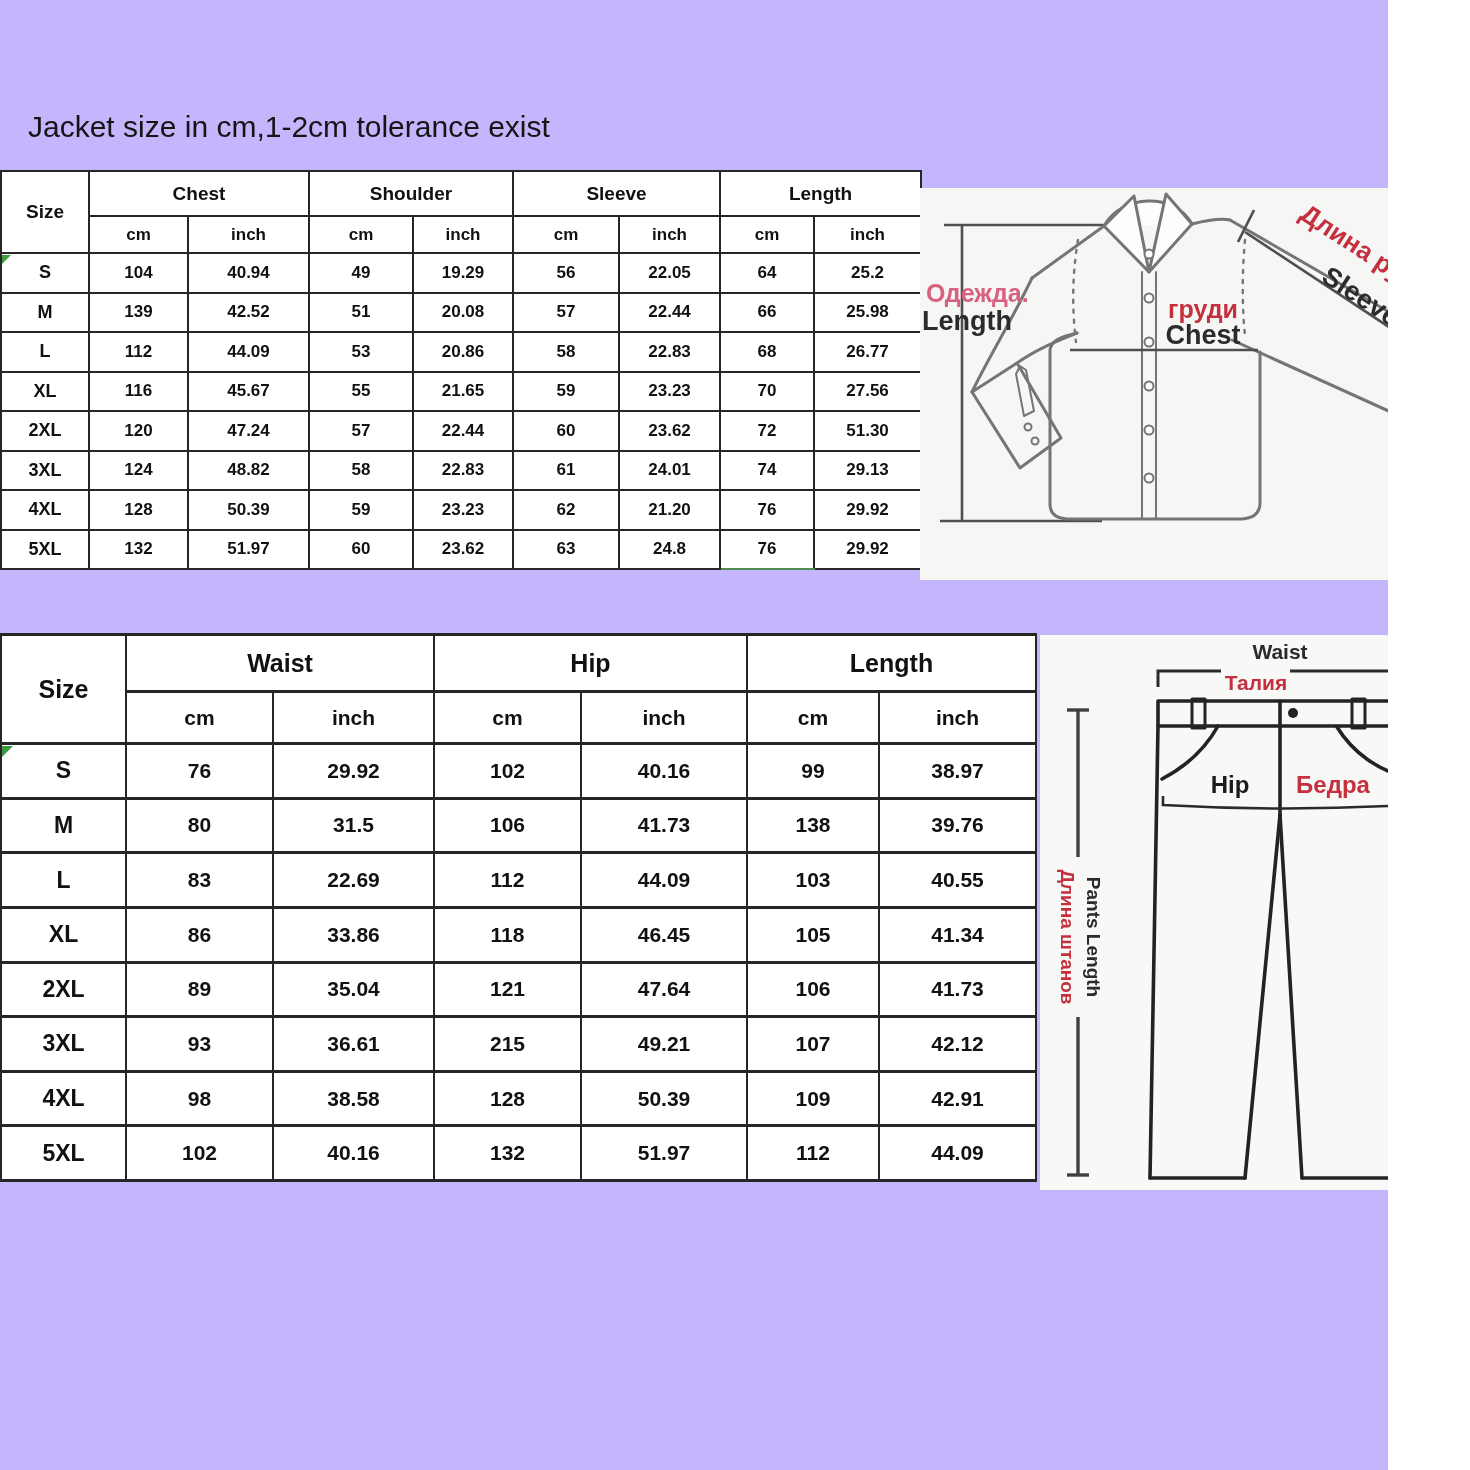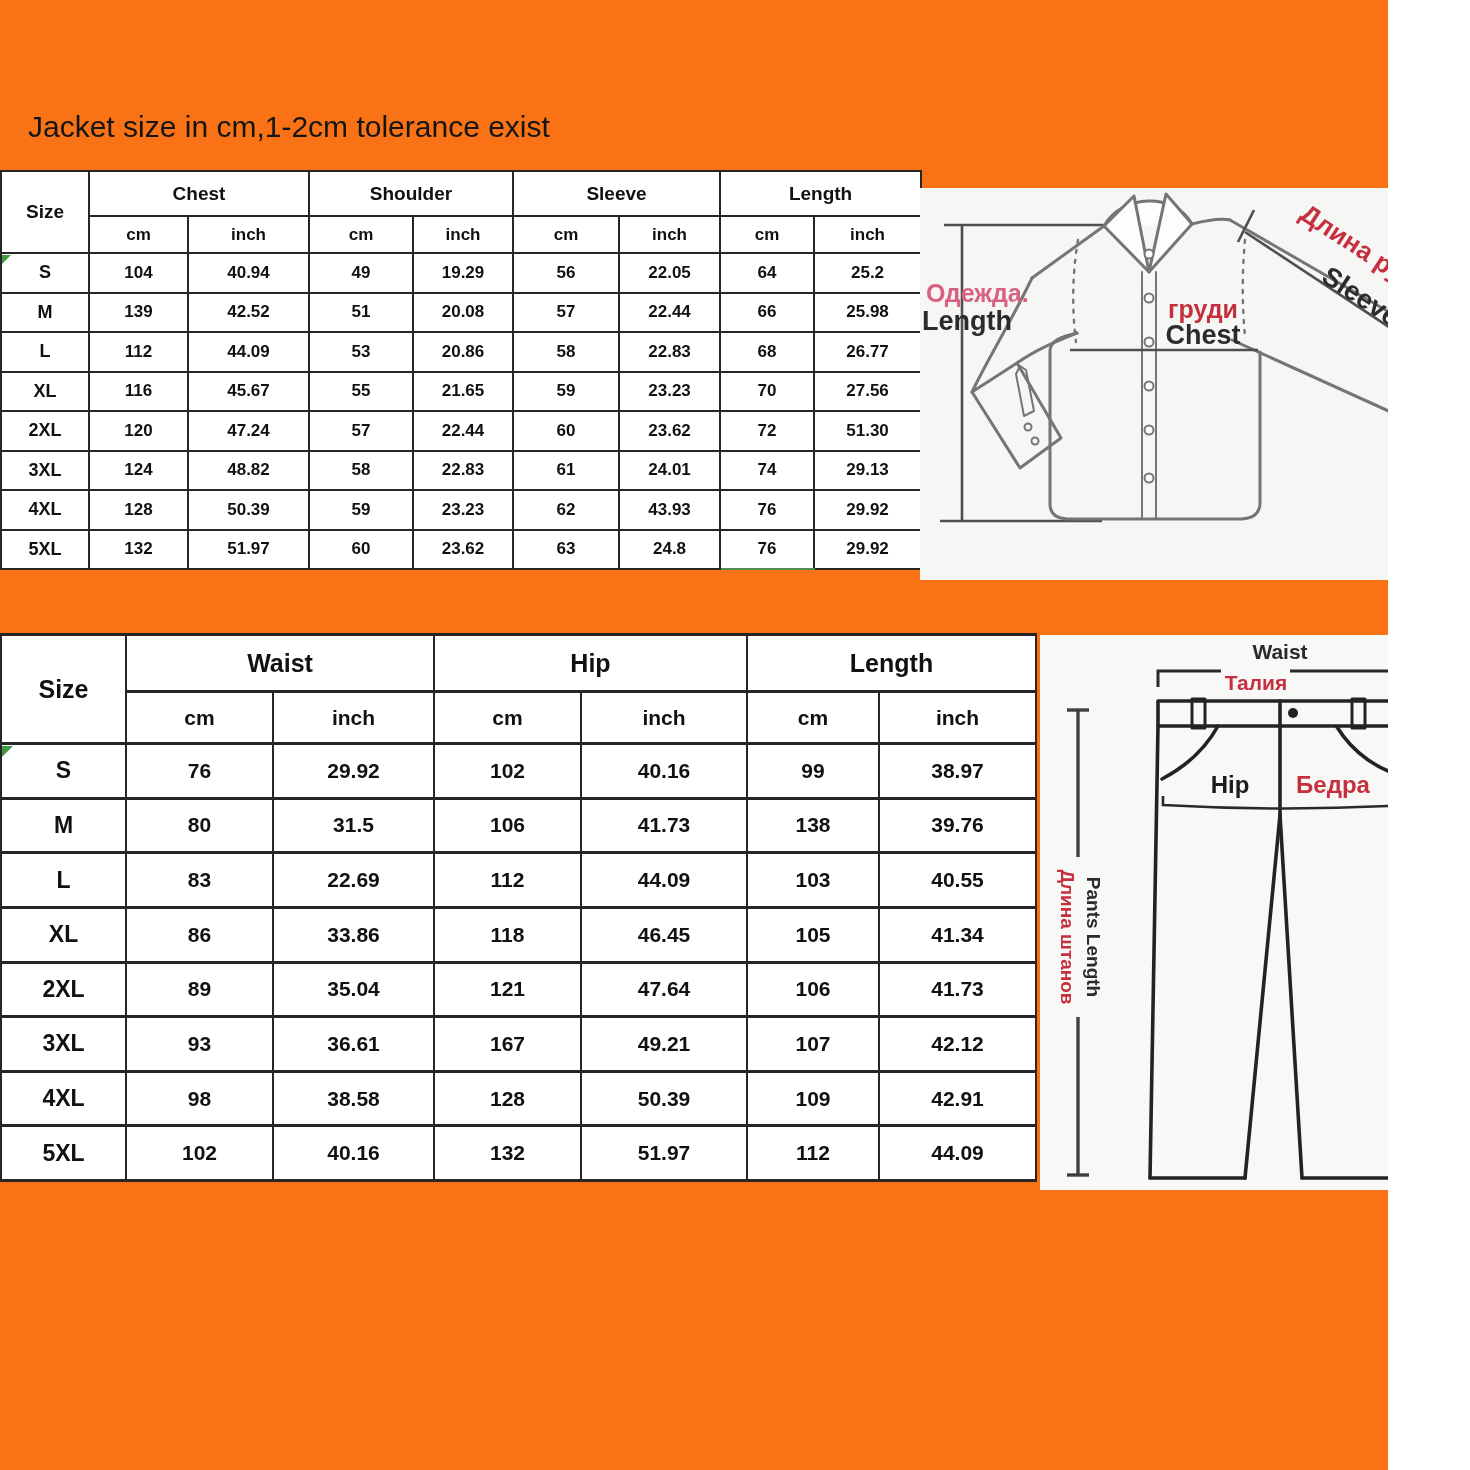--- a/index.html
+++ b/index.html
@@ -1,17 +1,17 @@
 <!DOCTYPE html>
 <html><head>
 <meta charset="utf-8">
 <style>
   html,body{margin:0;padding:0;background:#ffffff;}
   body{width:1470px;height:1470px;font-family:"Liberation Sans",sans-serif;}
-  .canvas{position:relative;width:1388px;height:1470px;background:#f97316;overflow:hidden;}
+  .canvas{position:relative;width:1388px;height:1470px;background:#c4b5fd;overflow:hidden;}
 
   .title{position:absolute;font-size:30px;font-weight:400;color:#151515;white-space:nowrap;}
   .jacket-title{left:28px;top:110px;}
   .pant-title{left:10px;top:586px;}
 
   table.size-table{position:absolute;border-collapse:collapse;table-layout:fixed;background:#fff;}
   .size-table th,.size-table td{border:2px solid #262626;text-align:center;vertical-align:middle;padding:0;color:#111;overflow:hidden;}
 
   .jacket-table{left:0;top:170px;width:920px;height:400px;}
   .jacket-table thead tr.group-row{height:45px;}
@@ -145,21 +145,21 @@
         <td>74</td>
         <td>29.13</td>
       </tr>
       <tr>
         <th>4XL</th>
         <td>128</td>
         <td>50.39</td>
         <td>59</td>
         <td>23.23</td>
         <td>62</td>
-        <td>43.93</td>
+        <td>21.20</td>
         <td>76</td>
         <td>29.92</td>
       </tr>
       <tr>
         <th>5XL</th>
         <td>132</td>
         <td>51.97</td>
         <td>60</td>
         <td>23.62</td>
         <td>63</td>
@@ -293,21 +293,21 @@
         <td>35.04</td>
         <td>121</td>
         <td>47.64</td>
         <td>106</td>
         <td>41.73</td>
       </tr>
       <tr>
         <th>3XL</th>
         <td>93</td>
         <td>36.61</td>
-        <td>167</td>
+        <td>215</td>
         <td>49.21</td>
         <td>107</td>
         <td>42.12</td>
       </tr>
       <tr>
         <th>4XL</th>
         <td>98</td>
         <td>38.58</td>
         <td>128</td>
         <td>50.39</td>

